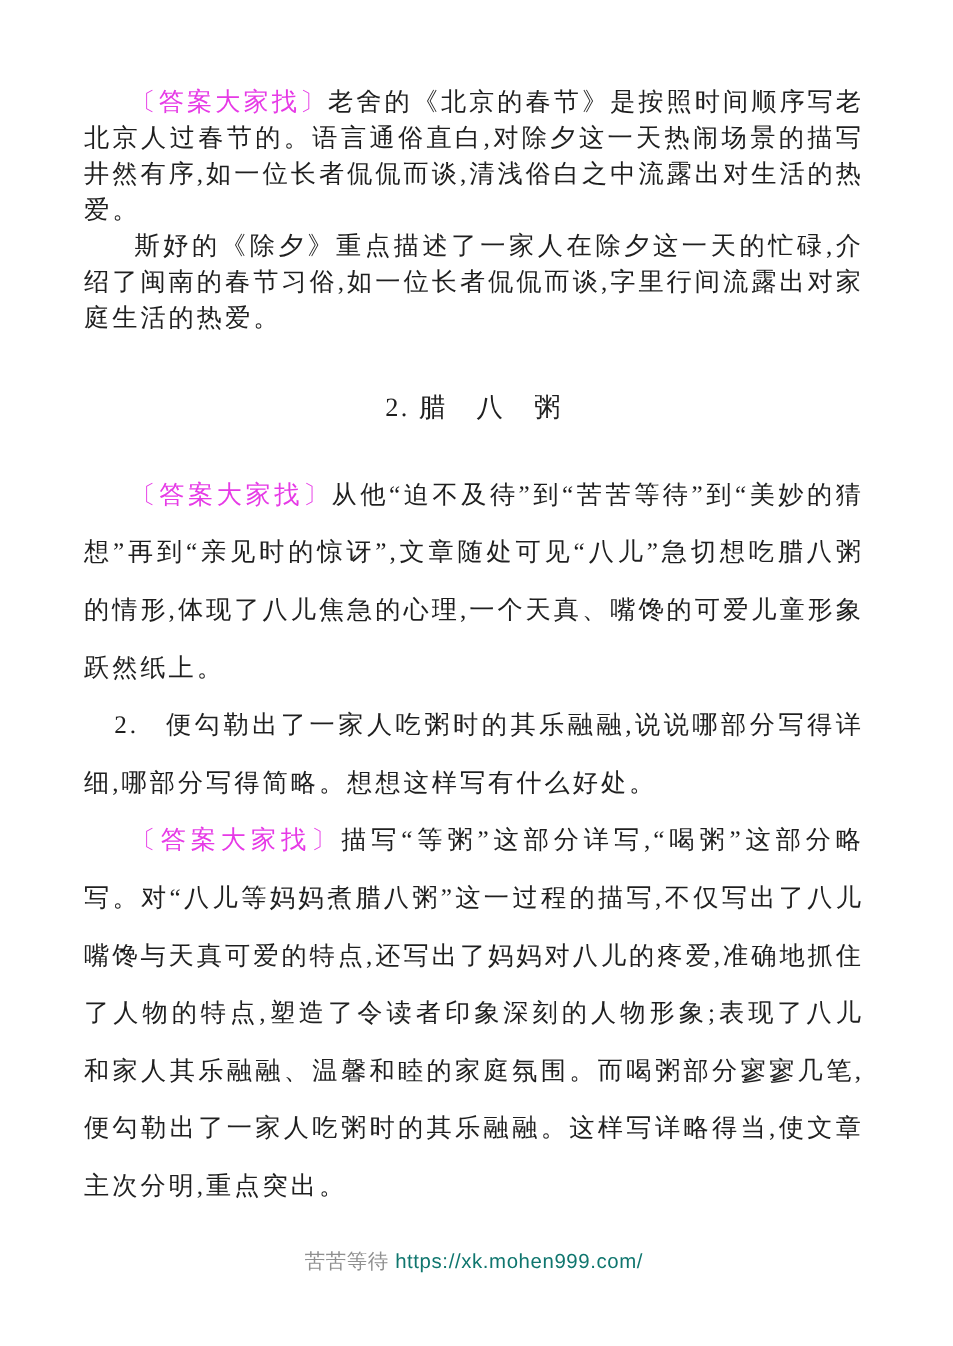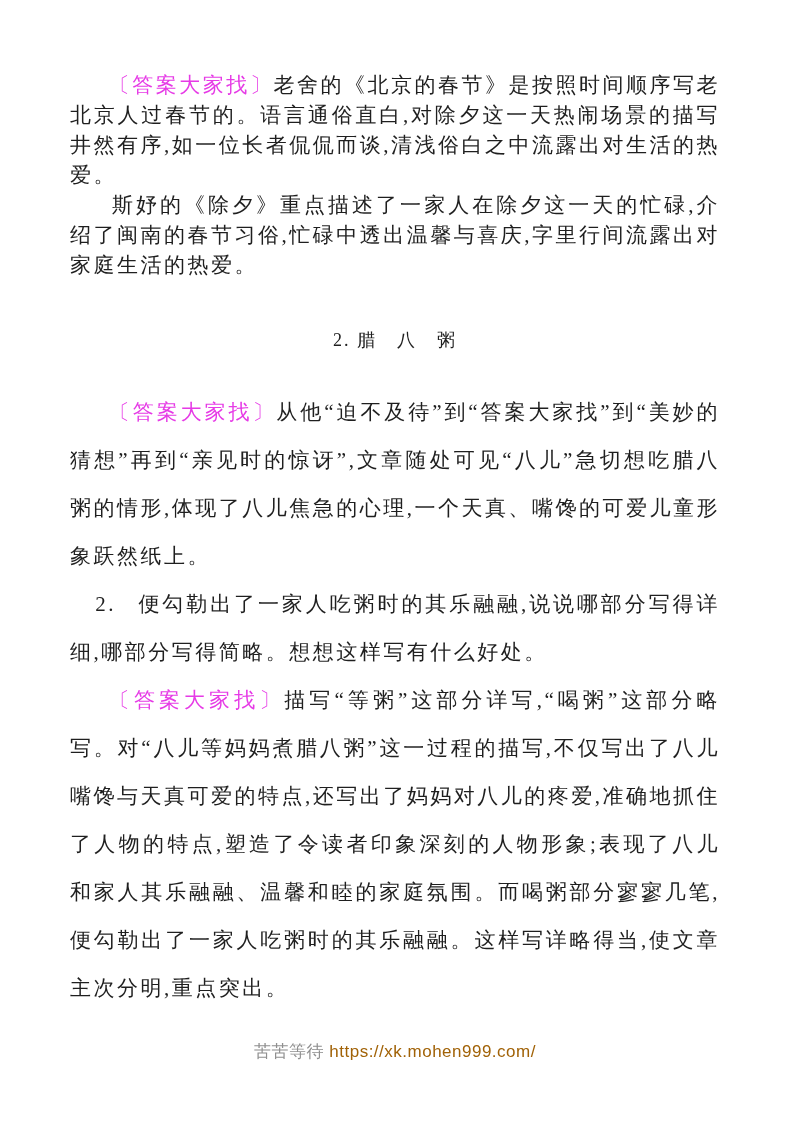--- a/index.html
+++ b/index.html
@@ -42,61 +42,61 @@
   .question-para {
     text-indent: 1.2em;
   }
   .q-num {
     margin-right: 1.05em;
   }
   .ans-label {
     color: #e63ae6;
   }
   .lesson-heading {
-    font-size: 18px;
+    font-size: 22px;
     font-weight: normal;
     text-align: center;
     letter-spacing: 2px;
     line-height: 32px;
     margin: 44px 0 16px 0;
   }
   .spacer-q1 {
     height: 16px;
   }
   .page-footer {
     margin-top: 28px;
     text-align: center;
     font-family: "Liberation Sans", "DejaVu Sans", sans-serif;
     font-size: 17px;
     line-height: 24px;
     color: #8f8f8f;
     letter-spacing: 0.5px;
   }
   .page-footer a {
-    color: #a16207;
+    color: #0f766e;
     text-decoration: none;
   }
 </style>
 </head>
 <body>
 
 <div class="page">
 
   <section>
     <p class="body-text tight answer-para"><span class="ans-label">〔答案大家找〕</span><span>老舍的《北京的春节》是按照时间顺序写老北京人过春节的。语言通俗直白,对除夕这一天热闹场景的描写井然有序,如一位长者侃侃而谈,清浅俗白之中流露出对生活的热爱。</span></p>
-    <p class="body-text tight indent-2">斯妤的《除夕》重点描述了一家人在除夕这一天的忙碌,介绍了闽南的春节习俗,忙碌中透出温馨与喜庆,字里行间流露出对家庭生活的热爱。</p>
+    <p class="body-text tight indent-2">斯妤的《除夕》重点描述了一家人在除夕这一天的忙碌,介绍了闽南的春节习俗,如一位长者侃侃而谈,字里行间流露出对家庭生活的热爱。</p>
   </section>
 
   <h2 class="lesson-heading">2. 腊　八　粥</h2>
 
   <div class="spacer-q1"></div>
 
   <section>
 
-    <p class="body-text wide answer-para"><span class="ans-label">〔答案大家找〕</span><span>从他“迫不及待”到“答案大家找”到“美妙的猜想”再到“亲见时的惊讶”,文章随处可见“八儿”急切想吃腊八粥的情形,体现了八儿焦急的心理,一个天真、嘴馋的可爱儿童形象跃然纸上。</span></p>
+    <p class="body-text wide answer-para"><span class="ans-label">〔答案大家找〕</span><span>从他“迫不及待”到“苦苦等待”到“美妙的猜想”再到“亲见时的惊讶”,文章随处可见“八儿”急切想吃腊八粥的情形,体现了八儿焦急的心理,一个天真、嘴馋的可爱儿童形象跃然纸上。</span></p>
 
     <p class="body-text wide question-para"><span class="q-num">2.</span><span>便勾勒出了一家人吃粥时的其乐融融,说说哪部分写得详细,哪部分写得简略。想想这样写有什么好处。</span></p>
 
     <p class="body-text wide answer-para"><span class="ans-label">〔答案大家找〕</span><span>描写“等粥”这部分详写,“喝粥”这部分略写。对“八儿等妈妈煮腊八粥”这一过程的描写,不仅写出了八儿嘴馋与天真可爱的特点,还写出了妈妈对八儿的疼爱,准确地抓住了人物的特点,塑造了令读者印象深刻的人物形象;表现了八儿和家人其乐融融、温馨和睦的家庭氛围。而喝粥部分寥寥几笔,便勾勒出了一家人吃粥时的其乐融融。这样写详略得当,使文章主次分明,重点突出。</span></p>
   </section>
 
   <div class="page-footer"><span>苦苦等待</span>&nbsp;<a href="#">https://xk.mohen999.com/</a></div>
 
 </div>
 

